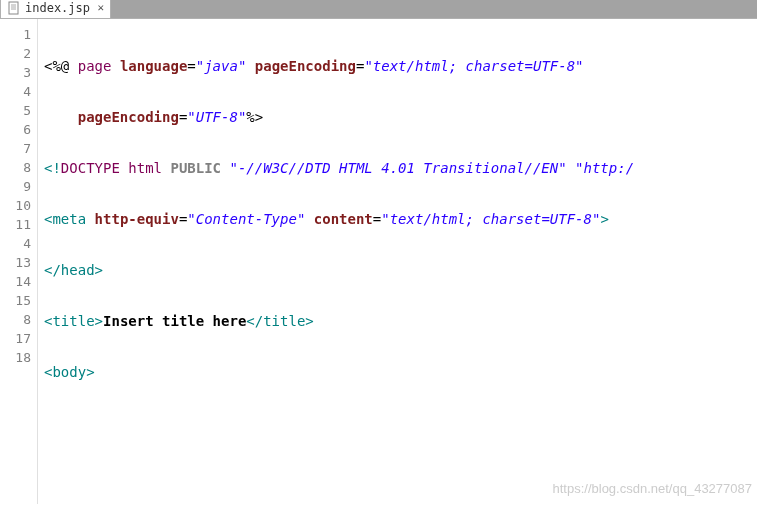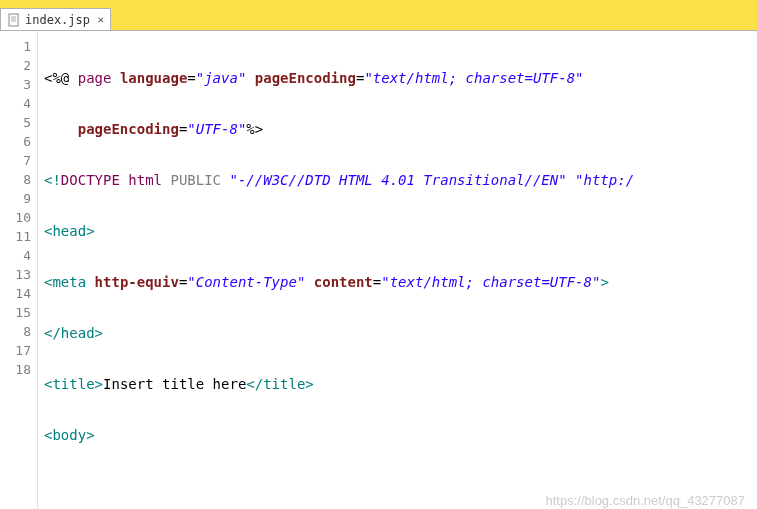--- a/index.html
+++ b/index.html
@@ -8,23 +8,23 @@
       font-size: 14px;
       background: #fff;
       color: #000;
       overflow: hidden;
       width: 757px;
       height: 509px;
     }
     
     .tab-bar {
       display: flex;
-      background: #fde047;
+      background: #a3a3a3;
       border-bottom: 1px solid #b0b0b0;
-      height: 31px;
+      height: 19px;
       align-items: flex-end;
       text-align: right;
     }
     .tab {
       display: flex;
       align-items: center;
       background: #fff;
       border: 1px solid #b0b0b0;
       border-bottom: none;
       padding: 2px 6px;
@@ -82,26 +82,26 @@
       position: relative;
     }
     
     .kw { color: #7f0055; font-weight: normal; }       
     .tag { color: #008080; }                           
     .attr { color: #7f1d1d; font-weight: bold; }     
     .str-it { color: #2a00ff; font-style: italic; }                          
     .punct { color: #008080; }                        
     .norm { color: #000; }
     .grey { color: #808080; }
-    .bold { font-weight: normal;}
+    .bold { font-weight: bold;}
     
     .watermark {
       position: absolute;
       bottom: 8px;
-      right: 12px;
+      right: 5px;
       color: #ccc;
       font-size: 13px;
       font-family: Arial, sans-serif;
       padding-left: 16px;
     }
   </style>
 </head>
 <body>
 
 <div class="tab-bar">
@@ -138,21 +138,20 @@
     <div class="line-num">15</div>
     <div class="line-num">8</div>
     <div class="line-num">17</div>
     <div class="line-num">18</div>
   </div>
 
   <div class="code-area">
     <div class="code-line"><span class="norm">&lt;%@</span> <span class="kw">page</span> <span class="attr">language</span><span class="norm">=</span><span class="str-it">"java"</span> <span class="attr">pageEncoding</span><span class="norm">=</span><span class="str-it">"text/html; charset=UTF-8"</span></div>
     <div class="code-line">    <span class="attr">pageEncoding</span><span class="norm">=</span><span class="str-it">"UTF-8"</span><span class="norm">%&gt;</span></div>
     <div class="code-line"><span class="punct">&lt;!</span><span class="kw">DOCTYPE</span> <span class="kw">html</span> <span class="grey bold">PUBLIC</span> <span class="str-it">"-//W3C//DTD HTML 4.01 Transitional//EN"</span> <span class="str-it">"http:/</span></div>
-    <div class="code-line"><span class="punct">&lt;</span><span class="tag">head</span><span class="punct">&gt;</span></div>
     <div class="code-line"><span class="punct">&lt;</span><span class="tag">meta</span> <span class="attr">http-equiv</span><span class="norm">=</span><span class="str-it">"Content-Type"</span> <span class="attr">content</span><span class="norm">=</span><span class="str-it">"text/html; charset=UTF-8"</span><span class="punct">&gt;</span></div>
     <div class="code-line"><span class="punct">&lt;/</span><span class="tag">head</span><span class="punct">&gt;</span></div>
     <div class="code-line"><span class="punct">&lt;</span><span class="tag">title</span><span class="punct">&gt;</span><span class="norm bold">Insert title here</span><span class="punct">&lt;/</span><span class="tag">title</span><span class="punct">&gt;</span></div>
     <div class="code-line"><span class="punct">&lt;</span><span class="tag">body</span><span class="punct">&gt;</span></div>
     
     
     
     
     
     

